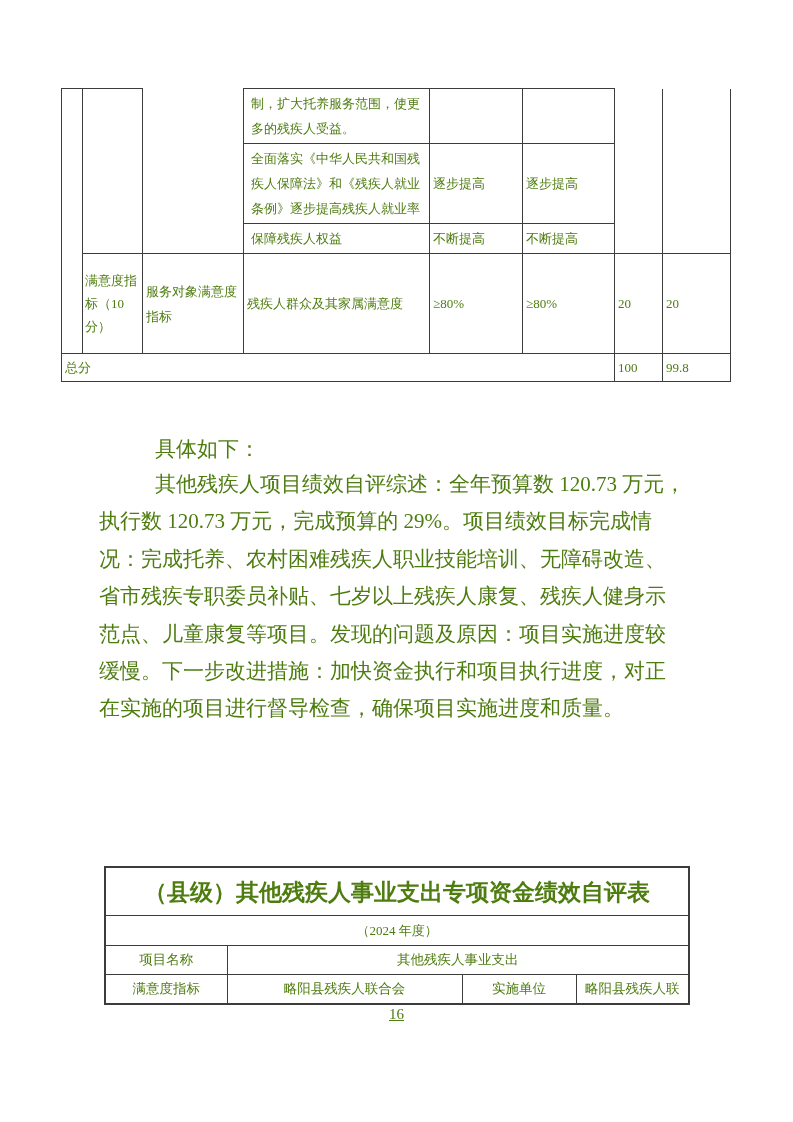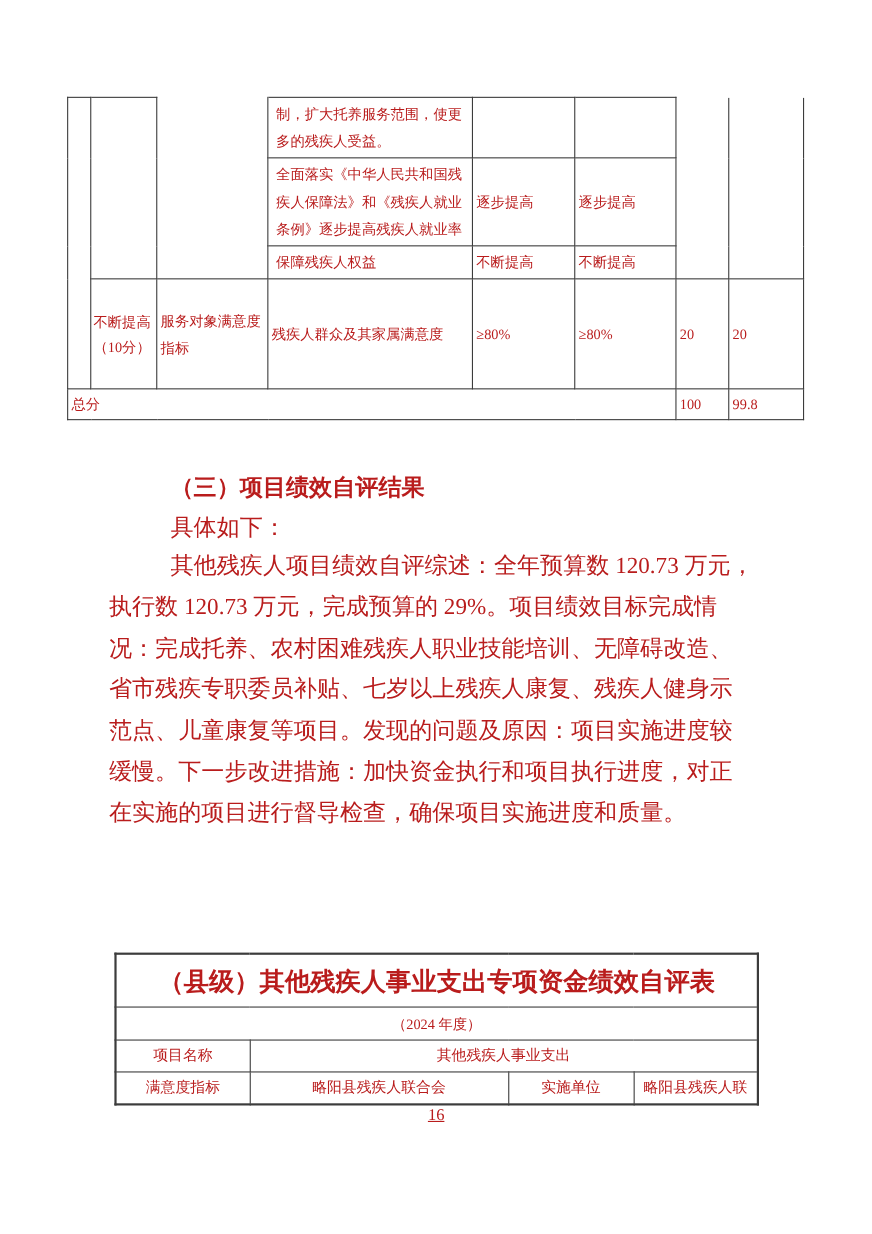--- a/index.html
+++ b/index.html
@@ -1,21 +1,21 @@
 <!DOCTYPE html>
 <html><head>
 <meta charset="utf-8">
 <style>
   html,body{margin:0;padding:0;background:#ffffff;}
   .page{
     position:relative;
     width:793px;height:1074px;
     background:#ffffff;
     font-family:"Liberation Serif","DejaVu Serif",serif;
-    color:#b91c1c;
+    color:#4d7c0f;
     overflow:hidden;
   }
   table{border-collapse:collapse;table-layout:fixed;}
 
   
   .t1{position:absolute;left:61px;top:88px;width:669px;}
   .t1 td{
     border:1px solid #3c3c3c;
     font-size:13px;line-height:25px;
     text-align:left;vertical-align:middle;
@@ -90,38 +90,37 @@
       <td class="ind">全面落实《中华人民共和国残疾人保障法》和《残疾人就业条例》逐步提高残疾人就业率</td>
       <td>逐步提高</td>
       <td>逐步提高</td>
     </tr>
     <tr class="rC">
       <td class="ind">保障残疾人权益</td>
       <td>不断提高</td>
       <td>不断提高</td>
     </tr>
     <tr class="rD">
-      <td class="sat-cat">不断提高（10分）</td>
+      <td class="sat-cat">满意度指标（10分）</td>
       <td>服务对象满意度指标</td>
       <td>残疾人群众及其家属满意度</td>
       <td>≥80%</td>
       <td>≥80%</td>
       <td>20</td>
       <td>20</td>
     </tr>
     <tr class="rE">
       <td colspan="6">总分</td>
       <td>100</td>
       <td>99.8</td>
     </tr>
   </tbody>
     </table>
 
   <div class="body-text">
-    <div class="bt-heading">（三）项目绩效自评结果</div>
     <div class="p2">具体如下：</div>
     <div class="p3">
       <div class="line first">其他残疾人项目绩效自评综述：全年预算数 120.73 万元，</div>
       <div class="line">执行数 120.73 万元，完成预算的 29%。项目绩效目标完成情</div>
       <div class="line">况：完成托养、农村困难残疾人职业技能培训、无障碍改造、</div>
       <div class="line">省市残疾专职委员补贴、七岁以上残疾人康复、残疾人健身示</div>
       <div class="line">范点、儿童康复等项目。发现的问题及原因：项目实施进度较</div>
       <div class="line">缓慢。下一步改进措施：加快资金执行和项目执行进度，对正</div>
       <div class="line">在实施的项目进行督导检查，确保项目实施进度和质量。</div>
     </div>

